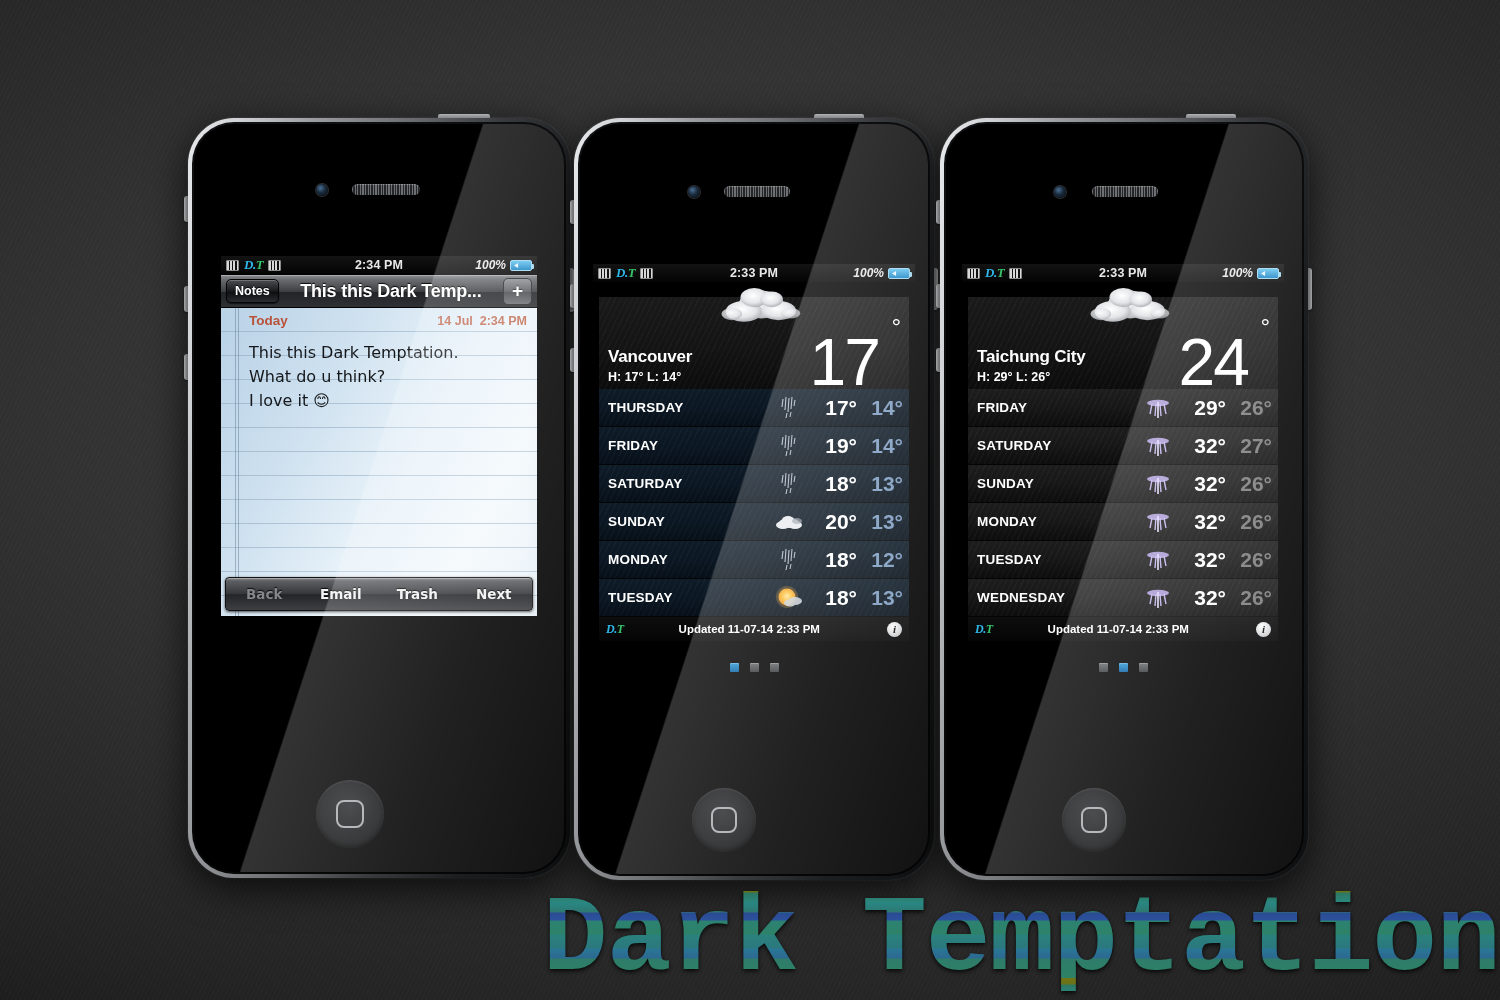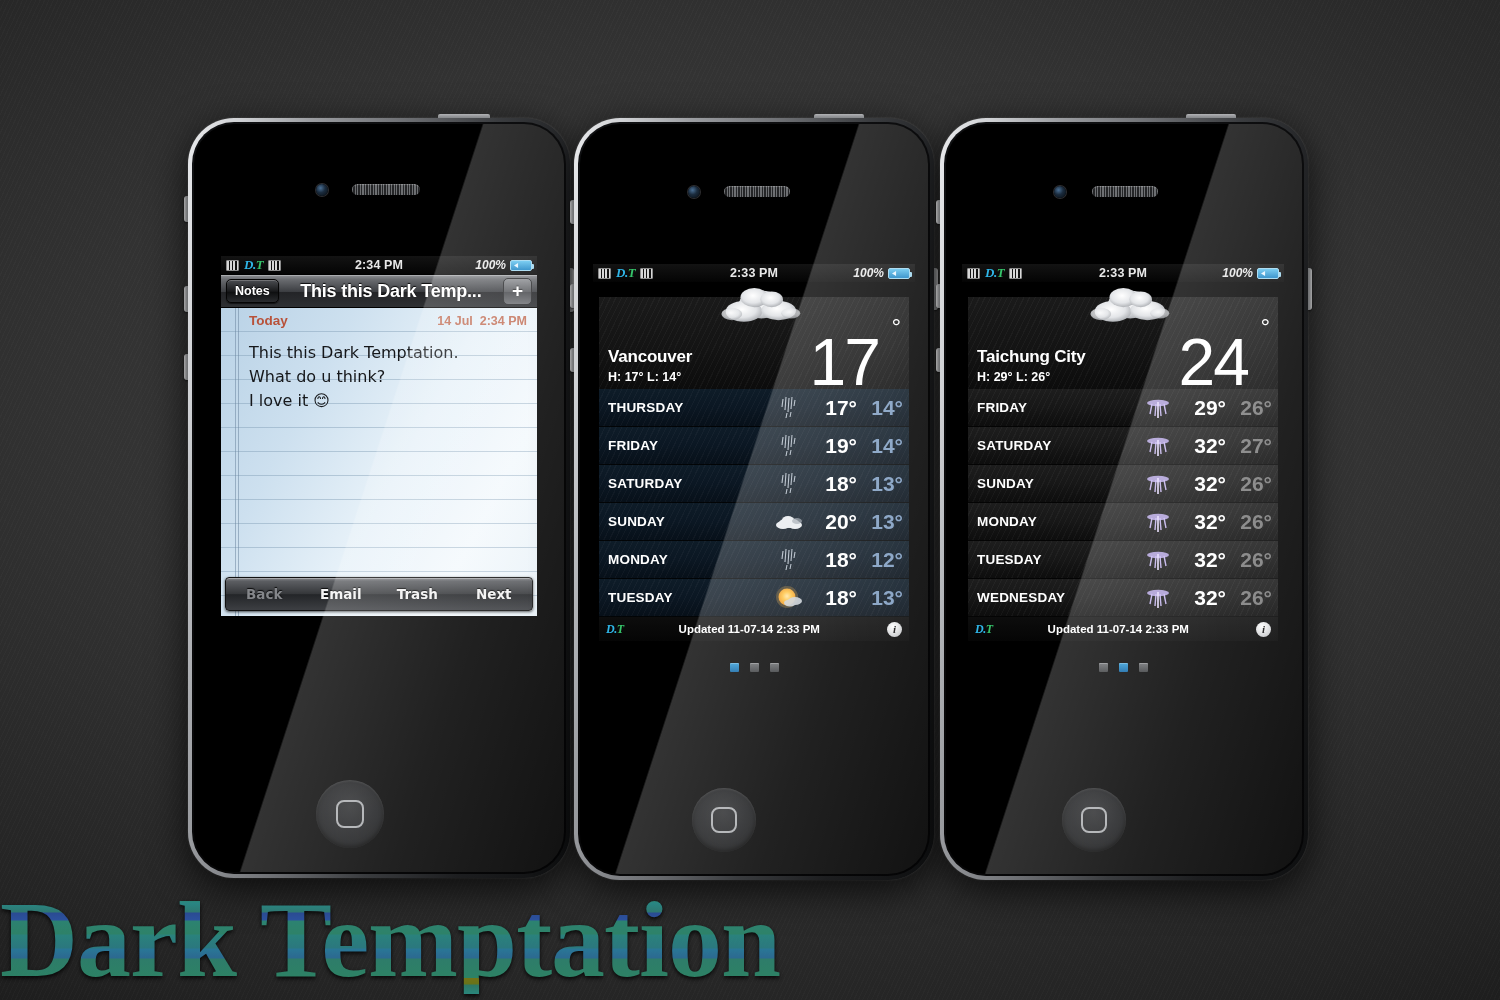--- a/index.html
+++ b/index.html
@@ -193,22 +193,22 @@
   .wxA .lo{ color:#7e9cc0; }
   
   .wxB .row{ background:
       repeating-linear-gradient(116deg, rgba(255,255,255,.035) 0 1px, rgba(0,0,0,0) 1px 5px),
       linear-gradient(180deg,#1d1d1d 0%,#171717 50%,#0d0d0d 100%); }
   .wxB .lo{ color:#7c7c7c; }
 
   
   .bigtitle{
     position:absolute; left:0; right:0; bottom:6px;
-    text-align:left;
-    font-family:Liberation Serif, serif;
+    text-align:right;
+    font-family:Liberation Mono, monospace;
     font-weight:bold;
     font-size:108px;
     letter-spacing:-1px;
     line-height:1;
     background-image:
       repeating-linear-gradient(180deg,
         #7b7a16 0px, #6e7a18 6px,
         #2f7f6a 7px, #2b8f84 16px,
         #2a8f8c 17px, #2f7f78 26px,
         #2b4f9c 27px, #2d55a8 34px,

